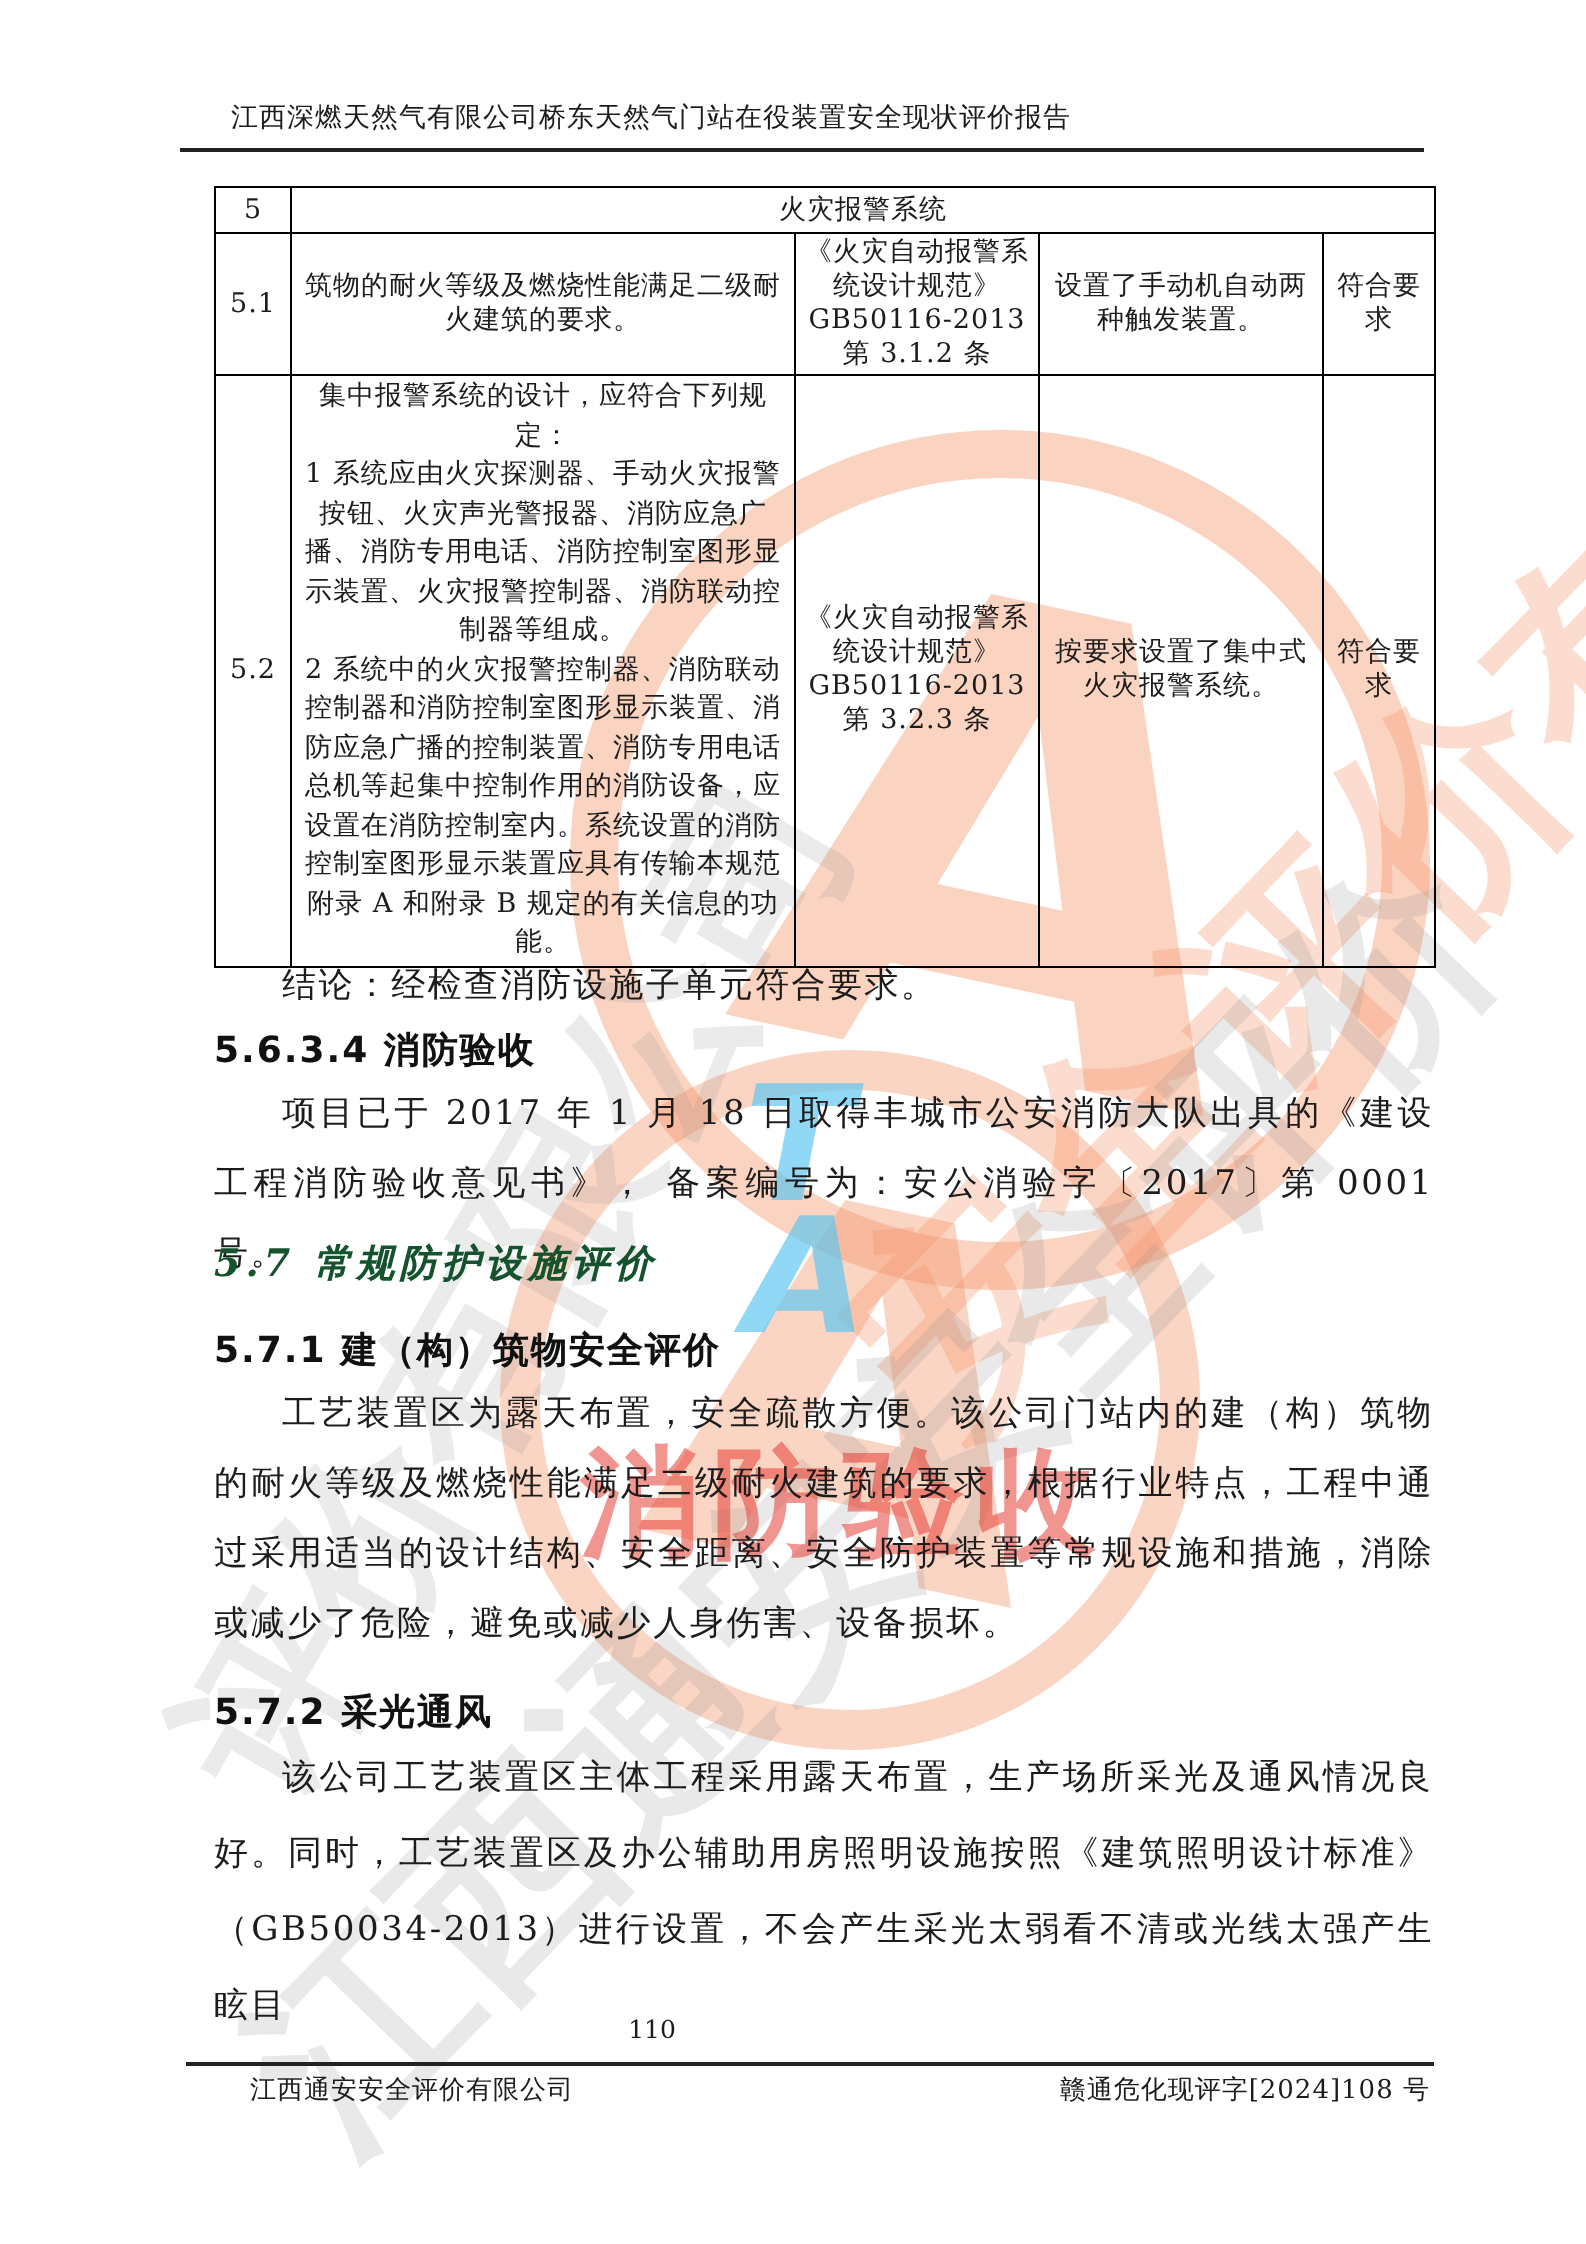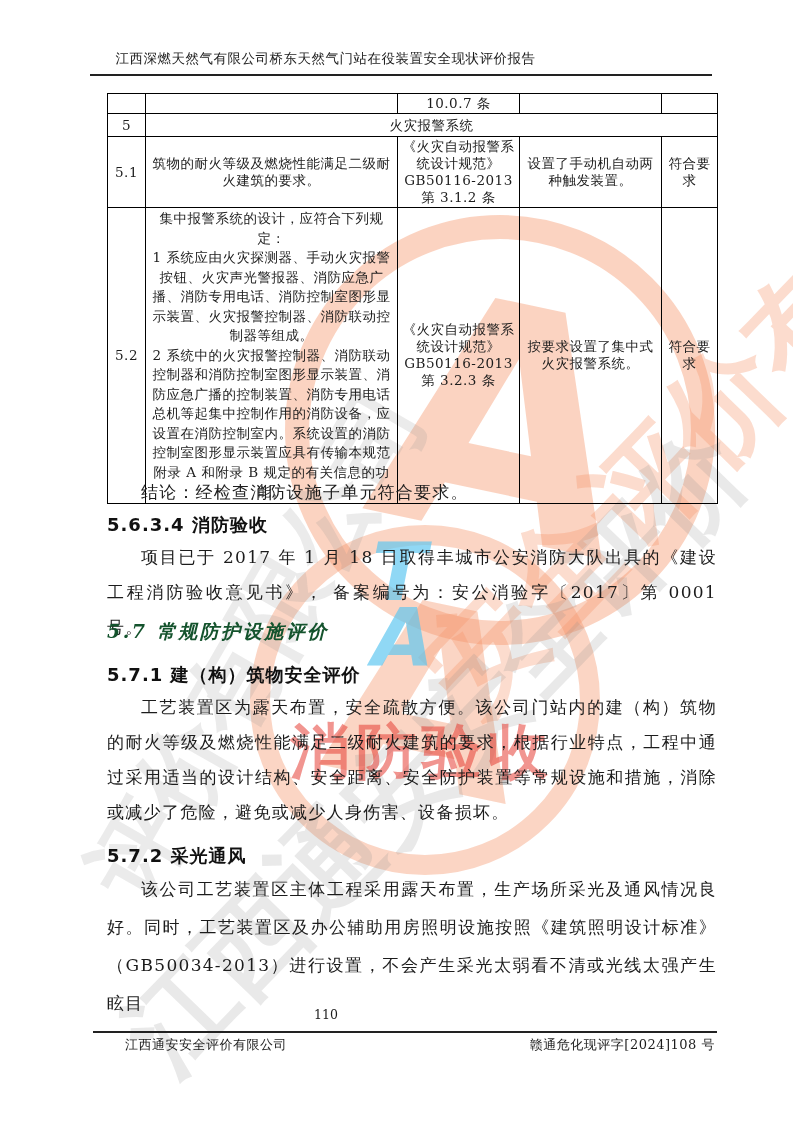--- a/index.html
+++ b/index.html
@@ -90,27 +90,20 @@
 
 <table class="eval">
   <colgroup>
     <col style="width:38px">
       <col style="width:252px">
       <col style="width:122px">
     <col style="width:142px">
       <col style="width:56px">
   </colgroup>
   <tbody>
-      <tr style="height:20px">
-    <td></td>
-    <td></td>
-    <td>10.0.7 条</td>
-    <td></td>
-    <td></td>
-  </tr>
   <tr style="height:23px">
     <td>5</td>
     <td colspan="4">火灾报警系统</td>
   </tr>
   <tr style="height:70px">
     <td>5.1</td>
     <td>筑物的耐火等级及燃烧性能满足二级耐火建筑的要求。</td>
     <td>《火灾自动报警系统设计规范》GB50116-2013 第 3.1.2 条</td>
     <td>设置了手动机自动两种触发装置。</td>
     <td>符合要求</td>

